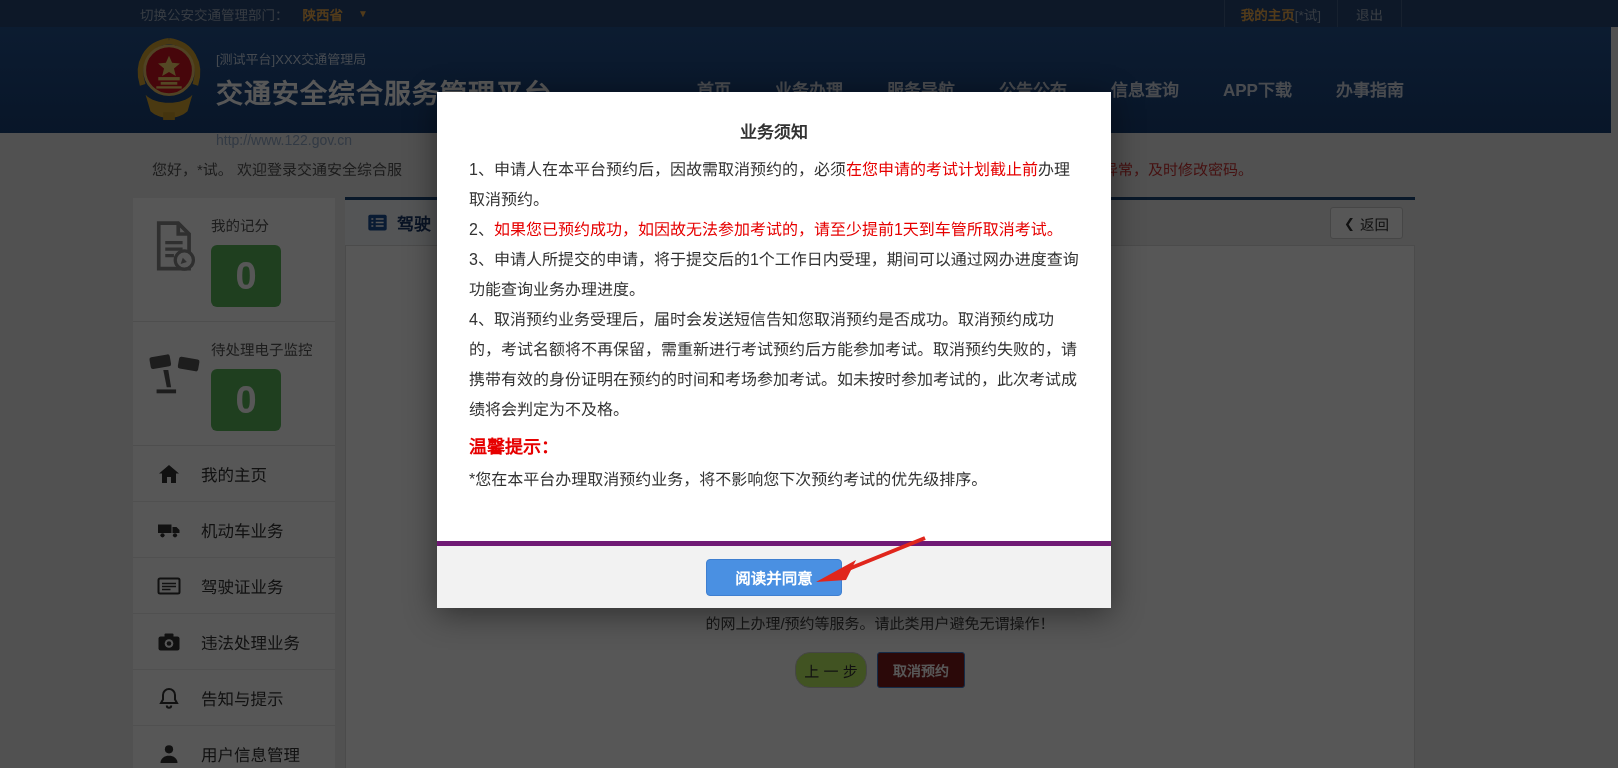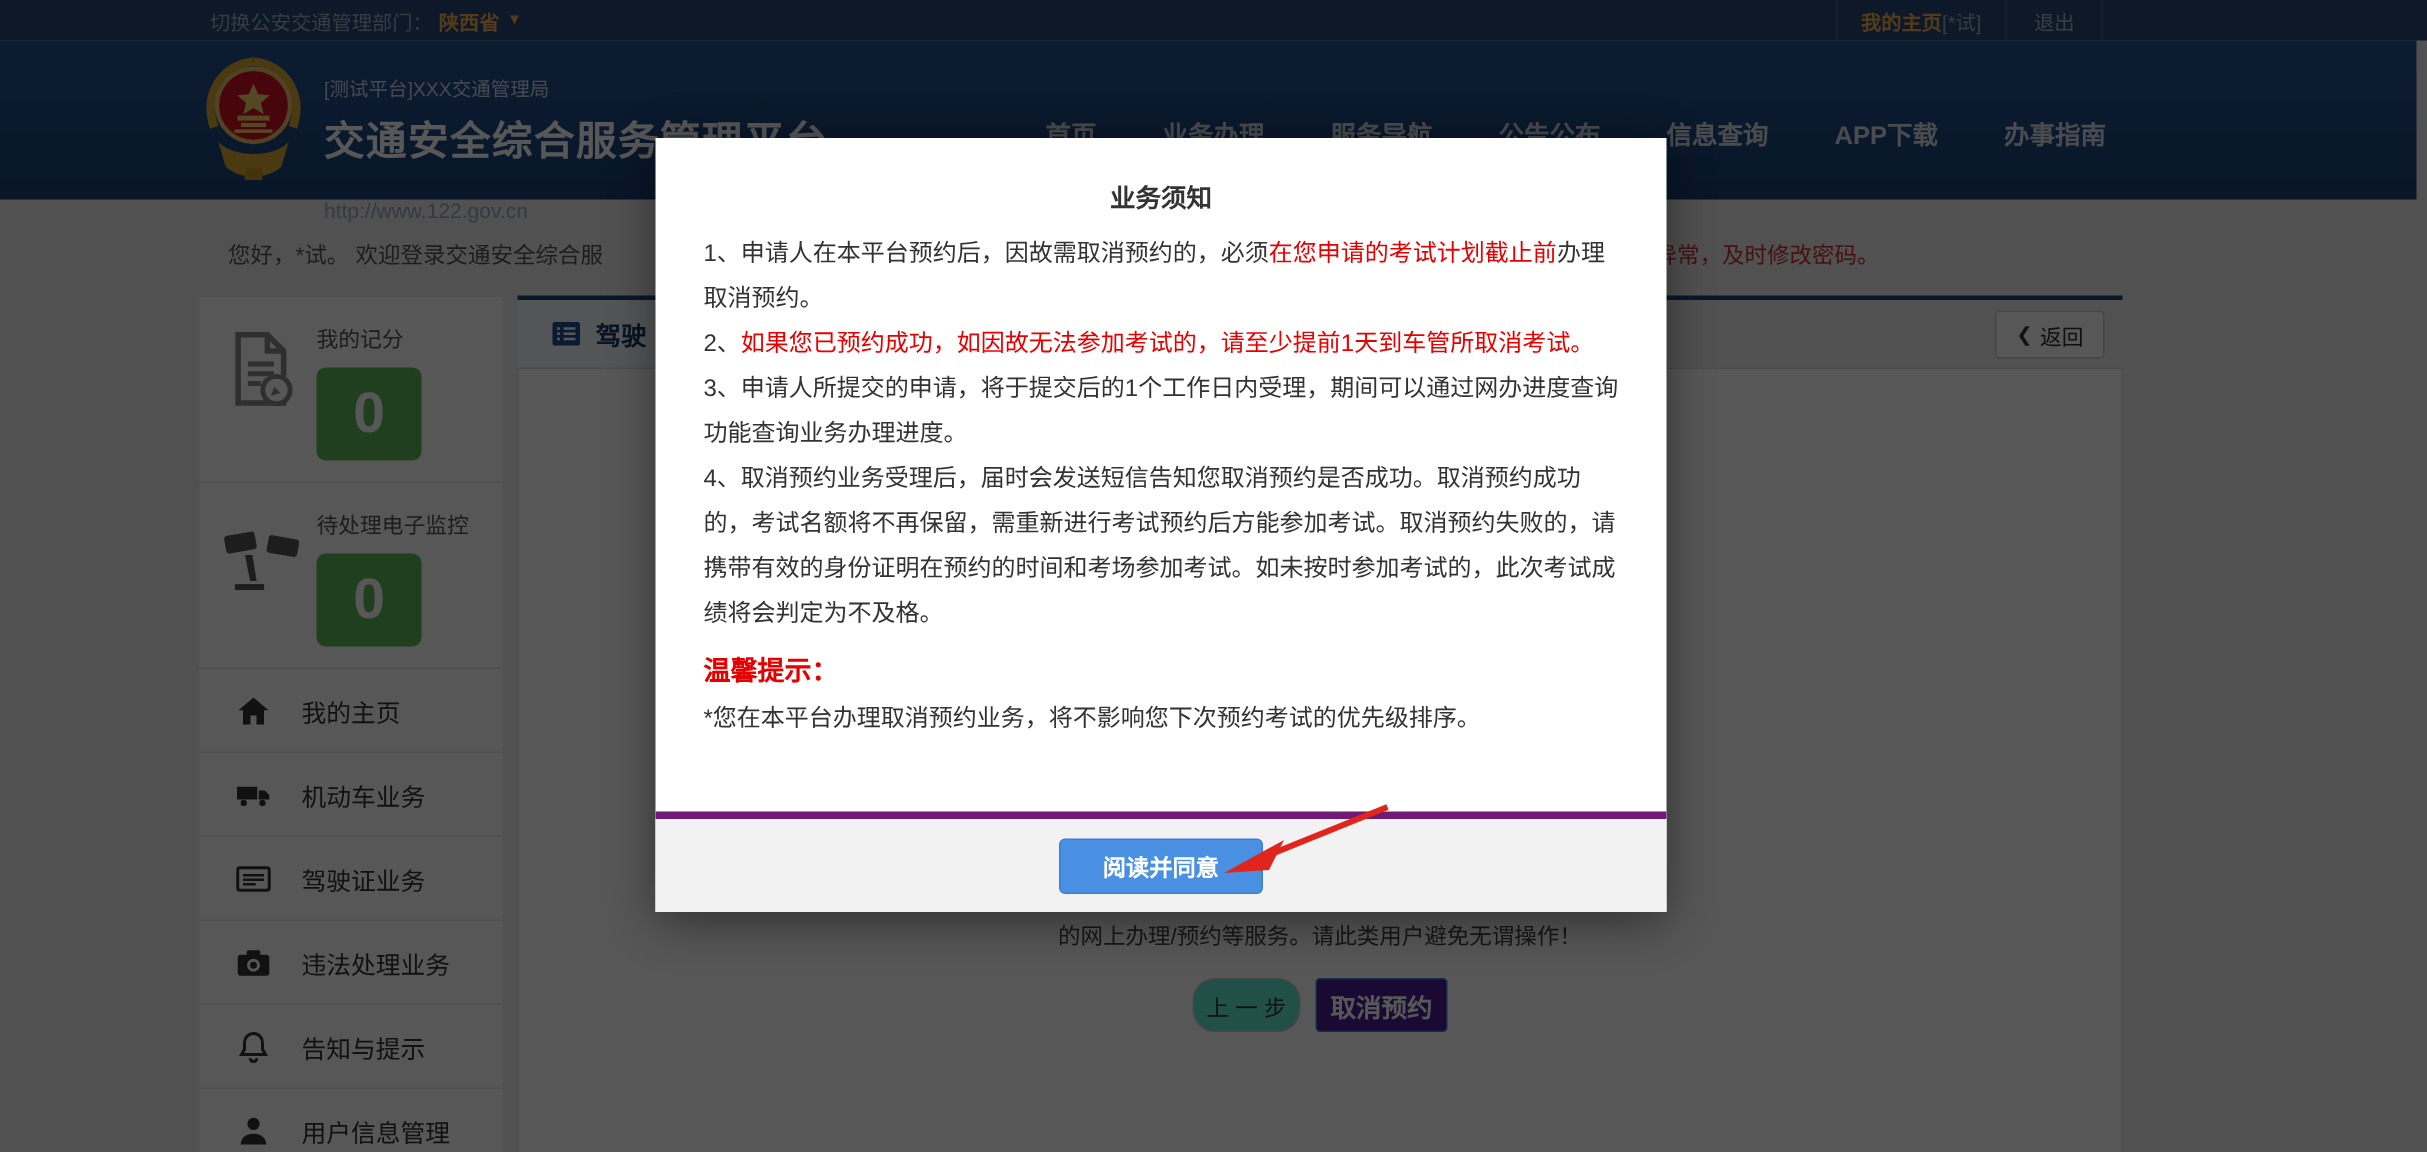--- a/index.html
+++ b/index.html
@@ -5,21 +5,21 @@
   html,body{margin:0;padding:0;}
   body{
     width:1618px;height:768px;position:relative;overflow:hidden;
     background:#ededed;
     font-family:"Liberation Sans","DejaVu Sans",sans-serif;
     -webkit-font-smoothing:antialiased;
   }
   
   .topbar{position:absolute;left:0;top:0;width:1618px;height:27px;background:#264776;z-index:1;}
   .topbar-left{position:absolute;left:140px;top:0;height:27px;display:flex;align-items:center;
-    font-size:13.5px;color:#9fadc0;cursor:pointer;}
+    font-size:13.5px;color:#9fadc0;cursor:pointer;gap:10px;}
   .region{color:#f0ad4e;font-weight:bold;margin-left:4px;}
   .caret{color:#f0ad4e;font-size:10px;margin-left:5px;}
   .topbar-right{position:absolute;right:216px;top:0;height:27px;display:flex;align-items:center;font-size:13.5px;}
   .tb-home{padding:0 16px;border-left:1px solid rgba(255,255,255,.14);border-right:1px solid rgba(255,255,255,.14);
     height:27px;display:flex;align-items:center;cursor:pointer;}
   .tb-home .gold{color:#f0ad4e;font-weight:bold;}
   .tb-home .suffix{color:#9fadc0;}
   .tb-logout{padding:0 18px;color:#aab6c6;border-right:1px solid rgba(255,255,255,.14);height:27px;
     display:flex;align-items:center;cursor:pointer;}
   
@@ -57,24 +57,24 @@
   .panel-tab{display:flex;align-items:center;gap:9px;padding:0 22px;background:#f5f8fb;cursor:pointer;}
   .panel-tab .tab-ic{width:21px;height:21px;color:#1c4f97;}
   .panel-tab .tab-ic svg{width:21px;height:21px;}
   .panel-tab .tab-label{font-size:17px;font-weight:bold;color:#1b3a6b;white-space:nowrap;}
   .back-btn{position:absolute;right:12px;top:7px;height:30px;padding:0 13px;background:#fff;
     border:1px solid #ccc;border-radius:3px;font-size:14.5px;color:#333;display:flex;align-items:center;gap:5px;cursor:pointer;}
   .back-btn .chev{font-weight:bold;font-size:13px;}
   .panel-body{margin-top:0;height:528px;background:#ffffff;border:1px solid #dcdcdc;position:relative;}
   .notice-line{position:absolute;left:0;right:0;top:366px;text-align:center;font-size:15px;color:#444;}
   .panel-actions{position:absolute;left:0;right:0;top:406px;display:flex;justify-content:center;gap:10px;}
-  .btn-prev{min-width:72px;height:36px;background:#5eead4;border:1px solid #ccc;border-radius:15px;
+  .btn-prev{min-width:72px;height:36px;background:#bef264;border:1px solid #ccc;border-radius:15px;
     font-size:15px;color:#333;cursor:pointer;font-family:inherit;}
-  .btn-cancel{min-width:88px;height:36px;background:#4c1d95;border:1px solid #3f7fd0;border-radius:3px;
-    font-size:17px;font-weight:bold;color:#fff;cursor:pointer;font-family:inherit;}
+  .btn-cancel{min-width:88px;height:36px;background:#7f1d1d;border:1px solid #3f7fd0;border-radius:3px;
+    font-size:14px;font-weight:bold;color:#fff;cursor:pointer;font-family:inherit;}
   
   .overlay{position:absolute;inset:0;background:rgba(0,0,0,0.66);z-index:10;}
   .modal{position:absolute;left:437px;top:92px;width:674px;height:516px;background:#ffffff;
     box-shadow:0 6px 30px rgba(0,0,0,.45);z-index:20;}
   .modal-title{margin-top:26px;text-align:center;font-size:17px;font-weight:bold;color:#333;}
   .modal-body{padding:12px 32px 0 32px;}
   .modal-body p{margin:0;font-size:16px;line-height:30px;color:#333;}
   .modal-body .red{color:#e60000;}
   .tip-head{margin-top:6px;font-size:18px;font-weight:bold;color:#e60000;line-height:32px;}
   .tip-text{font-size:16px;color:#333;line-height:30px;margin-top:2px;}

